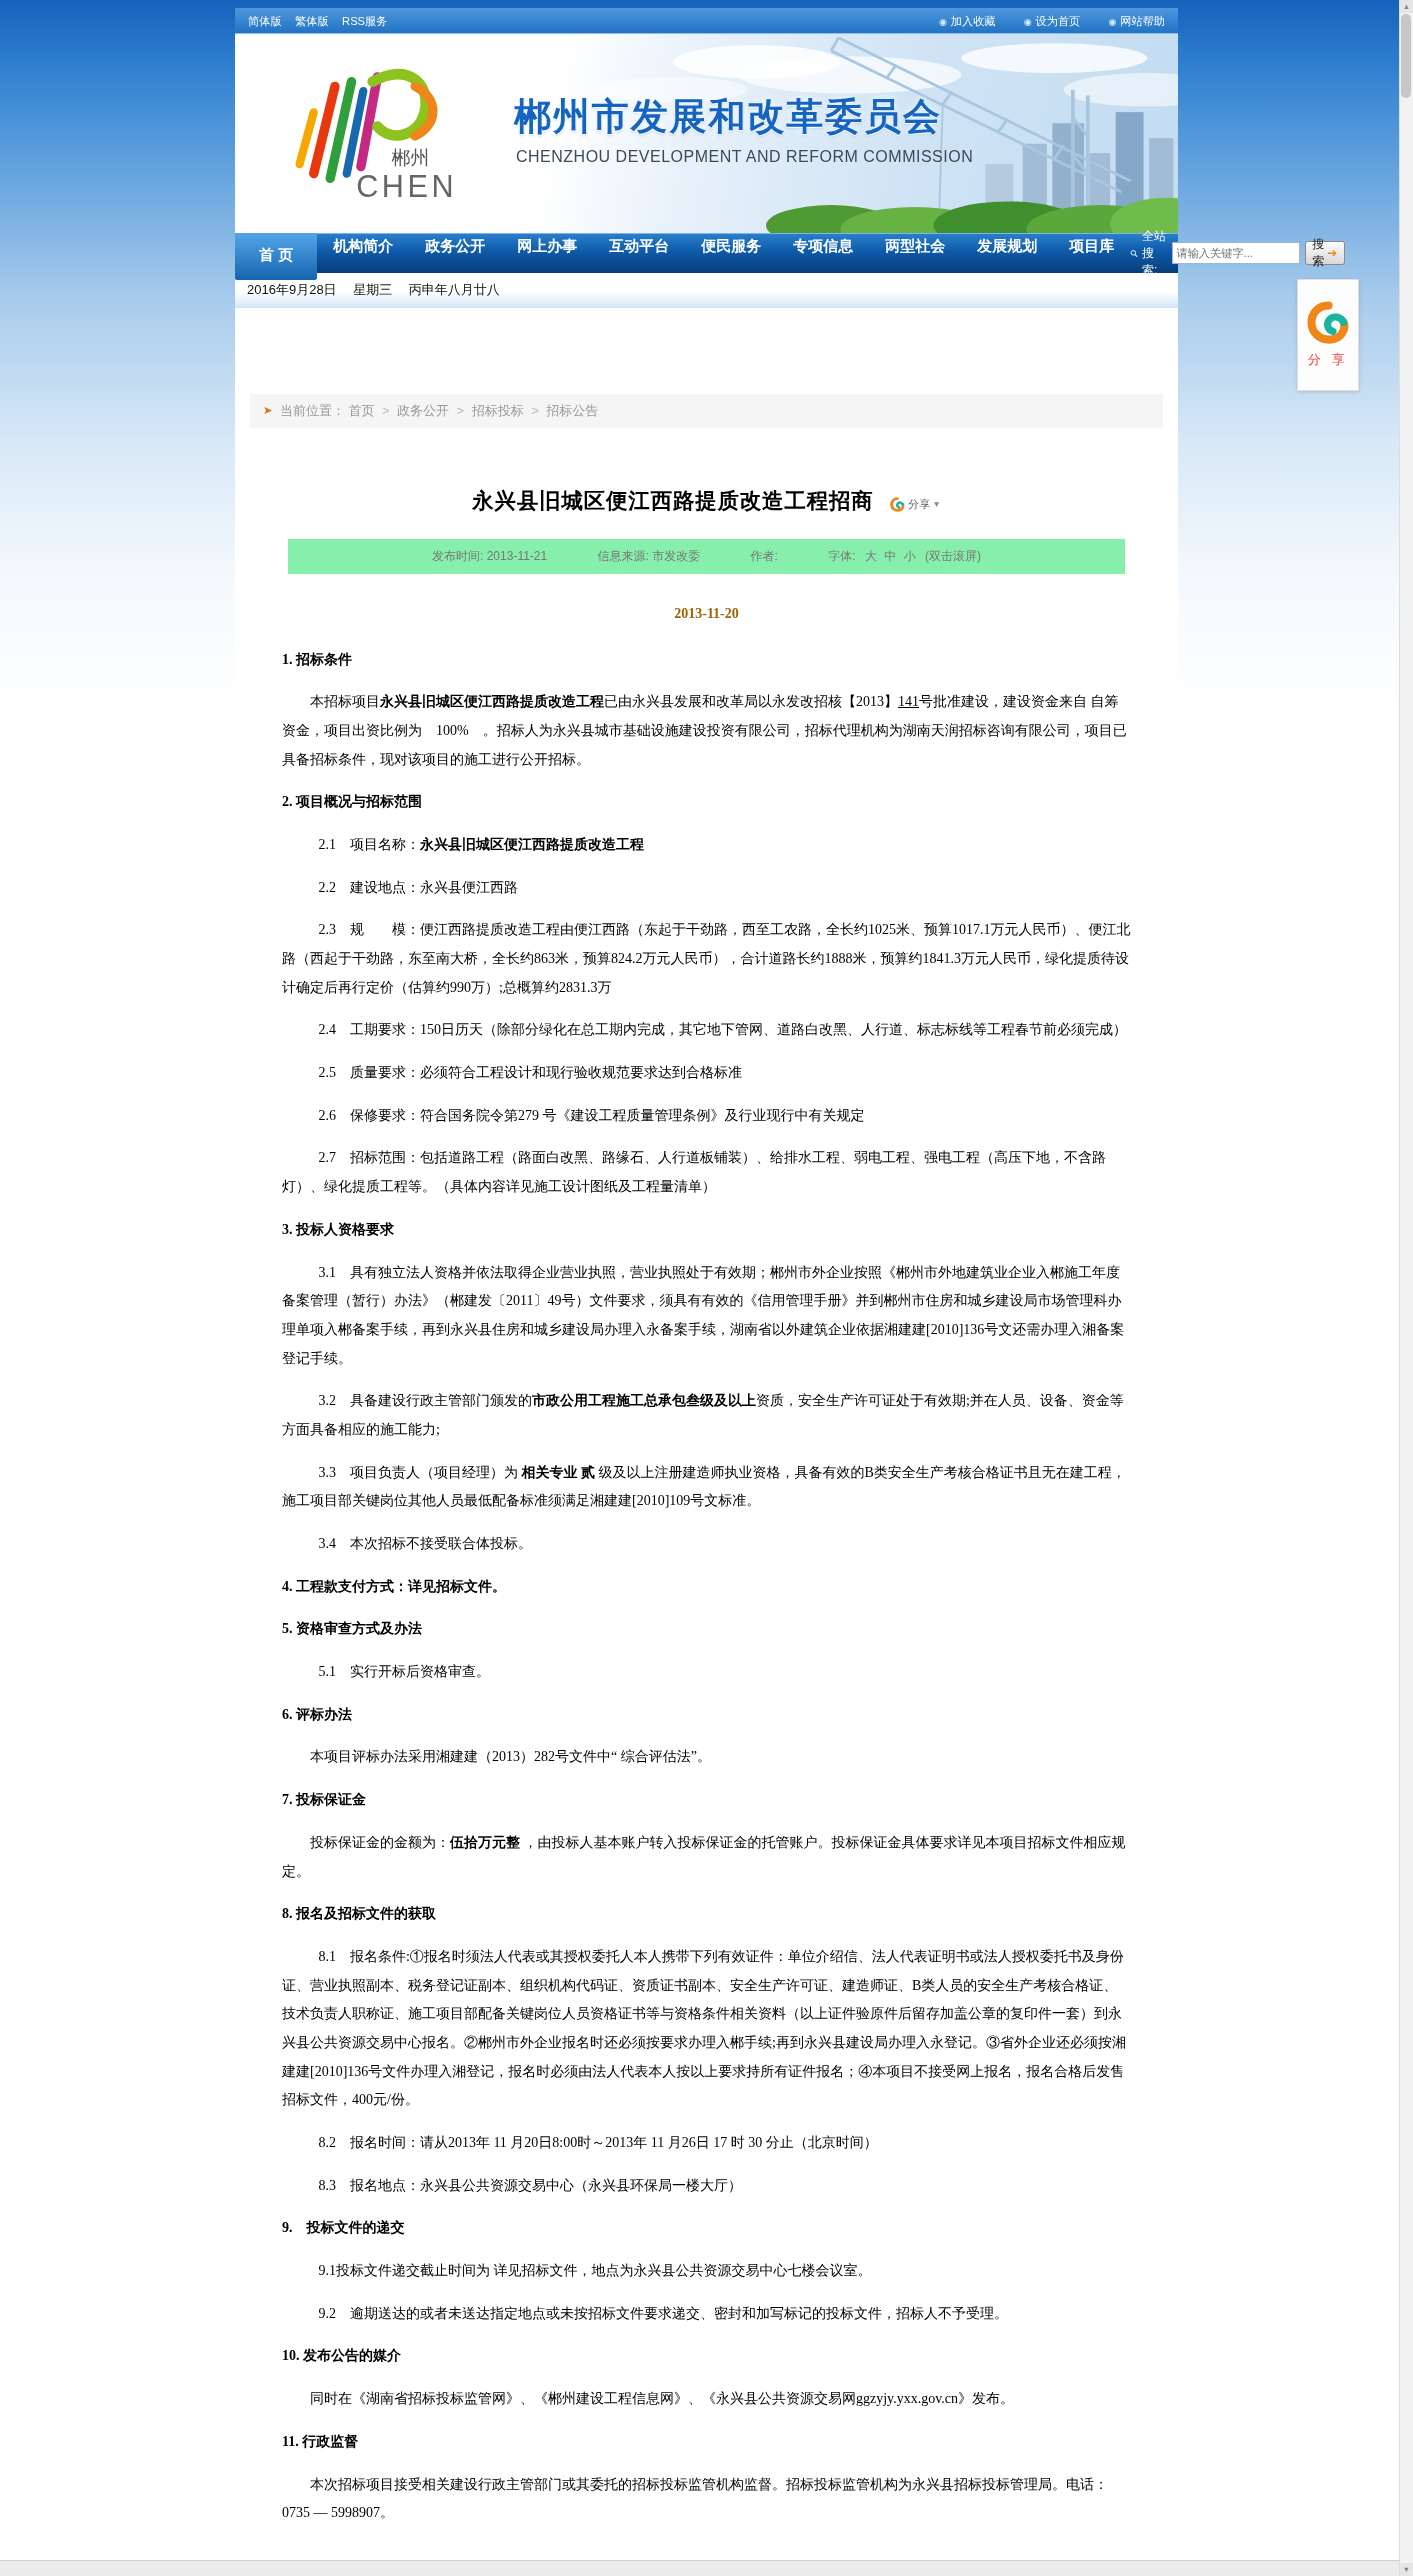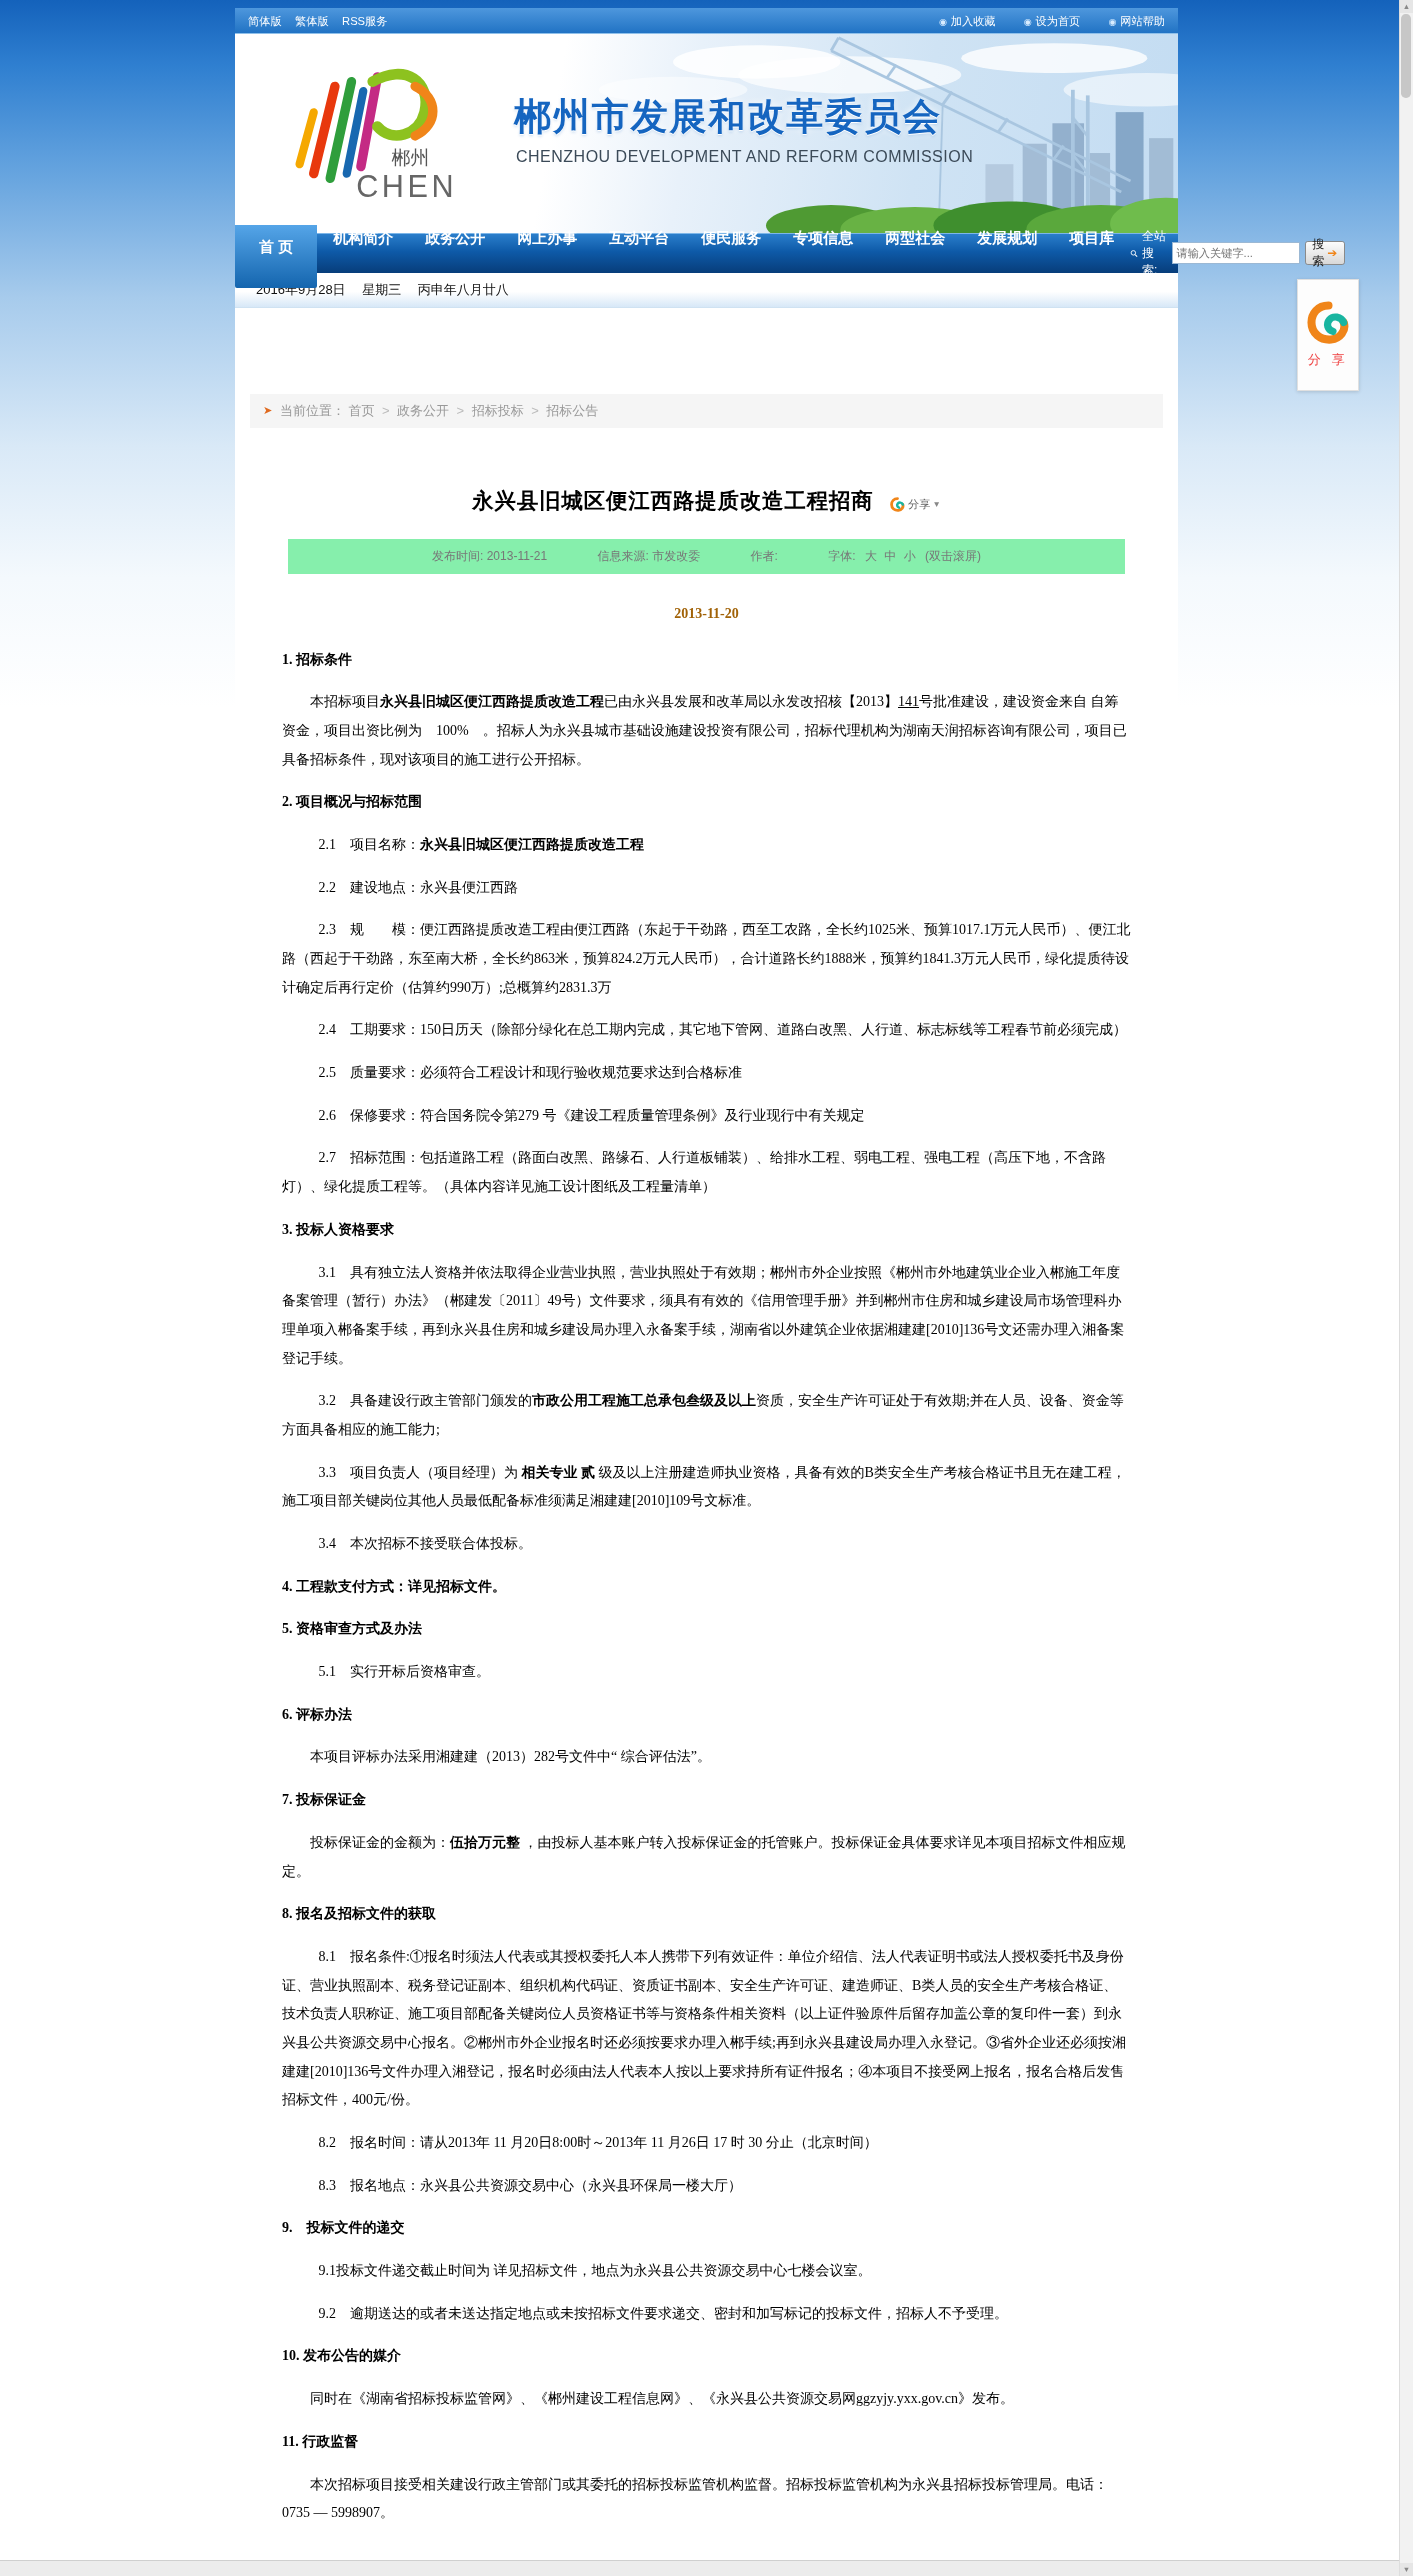--- a/index.html
+++ b/index.html
@@ -20,30 +20,30 @@
   .header{height:199px;position:relative;background:linear-gradient(100deg,#ffffff 0%,#ffffff 34%,#e8f1fa 48%,#cfe3f4 72%,#c3dcf2 100%);overflow:hidden;}
   .header svg.banner{position:absolute;left:0;top:0;}
   .sitetitle{position:absolute;left:279px;top:58px;font-size:37px;font-weight:bold;color:#1565c0;
     letter-spacing:1.9px;text-shadow:0 0.9px 0 #fff,0 0 7.5px rgba(255,255,255,.95),0 1.9px 2.8px rgba(21,101,192,.25);}
   .sitesub{position:absolute;left:281px;top:114px;font-size:16px;color:#3b4a58;letter-spacing:0.5px;}
   .logoblock{position:absolute;left:48px;top:17px;}
   
   .nav{height:39px;background:linear-gradient(180deg,#2a7ecb 0,#0e5aa8 45%,#073d7a 100%);
     border-top:0.9px solid #7db6e8;display:flex;align-items:center;position:relative;z-index:3;}
   .nav .item{color:#fff;font-size:15px;font-weight:bold;padding:0 16px;line-height:39px;cursor:pointer;white-space:nowrap;}
-  .nav .item.active{background:linear-gradient(180deg,#55a5e8,#1465ae);height:63px;line-height:43px;padding:0 24px;margin-top:7.5px;border-radius:0 0 1.9px 1.9px;}
+  .nav .item.active{background:linear-gradient(180deg,#55a5e8,#1465ae);height:47px;line-height:43px;padding:0 24px;margin-top:7.5px;border-radius:0 0 1.9px 1.9px;}
   .nav .searchzone{margin-left:auto;display:flex;align-items:center;padding-right:9.3px;}
   .nav .slabel{color:#fff;font-size:12px;margin:0 5.6px 0 3.7px;}
   .nav input{width:119px;height:18.6px;border:0.9px solid #9bb8d4;font-size:11.2px;padding:0.9px 3.7px;color:#555;}
   .nav .sbtn{margin-left:4.7px;height:22.4px;background:linear-gradient(180deg,#fdfdfd,#d8d8d8);
     border:0.9px solid #8a8a8a;border-radius:2.8px;font-size:12px;padding:0 6.5px;color:#222;display:flex;align-items:center;cursor:pointer;}
   .sbtn .arrow{color:#f08519;font-weight:bold;margin-left:2.8px;}
   
   .datebar{height:34px;background:linear-gradient(180deg,#ffffff 0%,#ffffff 55%,#d7e8f7 100%);
-    border-bottom:0.9px solid #cfe2f2;font-size:13px;color:#111;display:flex;align-items:center;padding-left:21px;}
+    border-bottom:0.9px solid #cfe2f2;font-size:13px;color:#111;display:flex;align-items:center;padding-left:12px;}
   .spacer1{height:86px;background:#fff;}
   
   .breadcrumb{height:34px;margin:0 15px;background:#f5f5f5;display:flex;align-items:center;
     font-size:13px;color:#999;padding-left:13px;}
   .breadcrumb .bc-arrow{color:#e06a1f;font-size:11.2px;margin-right:7.5px;}
   .breadcrumb a{color:#999;text-decoration:none;}
   .breadcrumb .sep{margin:0 7.5px;color:#bbb;}
   
   .article{padding:0 47px;font-family:"Liberation Serif","DejaVu Serif",serif;}
   .titlerow{padding-top:58px;text-align:center;}

